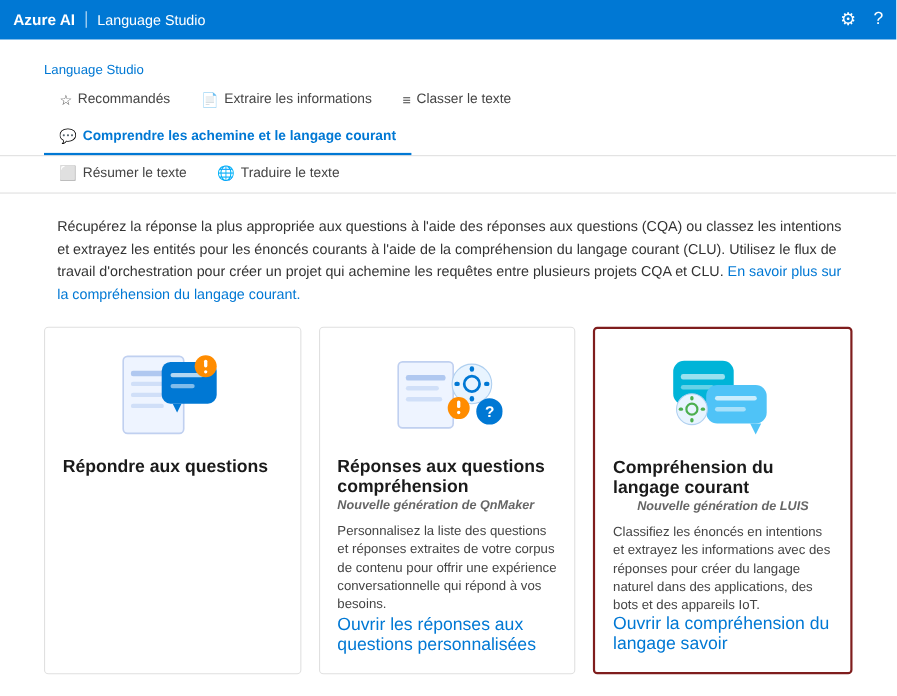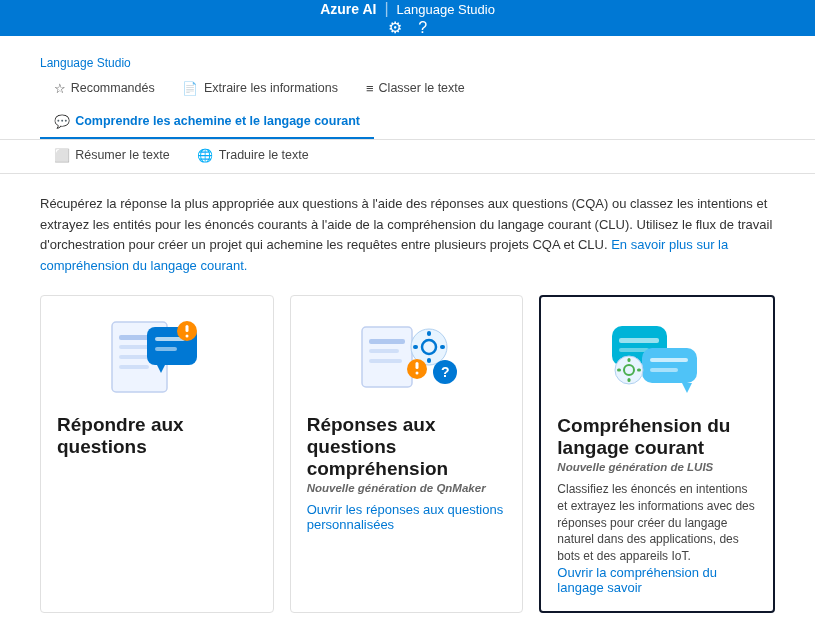--- a/index.html
+++ b/index.html
@@ -7,21 +7,20 @@
 
     
     .topbar {
       background: #0078d4;
       color: #fff;
       display: flex;
       align-items: center;
       justify-content: space-between;
       height: 36px;
       padding: 0 12px;
-      flex-direction: column;
     }
     .topbar-left {
       display: flex;
       align-items: center;
       gap: 8px;
     }
     .topbar-brand {
       font-size: 14px;
       font-weight: 600;
     }
@@ -102,20 +101,21 @@
     
     .content {
       padding: 20px 40px;
       flex: 1;
     }
     .content-desc {
       font-size: 13px;
       color: #333;
       line-height: 1.6;
       margin-bottom: 4px;
+      margin-left: 12px;
     }
     .content-link {
       color: #0078d4;
       text-decoration: none;
       font-size: 13px;
     }
 
     
     .cards {
       display: flex;
@@ -127,51 +127,52 @@
       border: 1px solid #e0e0e0;
       border-radius: 4px;
       padding: 16px;
       display: flex;
       flex-direction: column;
       min-height: 220px;
       background: #fff;
       cursor: pointer;
     }
     .card.highlighted {
-      border: 2px solid #0f172a;
+      border: 2px solid #7f1d1d;
+      align-items: center;
     }
     .card-image {
       height: 90px;
       display: flex;
       align-items: center;
       justify-content: center;
       margin-bottom: 12px;
     }
     .card-title {
-      font-size: 19px;
+      font-size: 16px;
       font-weight: 600;
       color: #1a1a1a;
       margin-bottom: 2px;
     }
     .card-subtitle {
       font-size: 11.5px;
       color: #666;
       font-style: italic;
       margin-bottom: 8px;
       font-weight: bold;
     }
     .card-desc {
       font-size: 12px;
       color: #444;
       line-height: 1.4;
       flex: 1;
     }
     .card-action {
       color: #0078d4;
-      font-size: 13px;
+      font-size: 16px;
       cursor: pointer;
     }
 
     
     .illustration-container {
       position: absolute;
       right: 30px;
       top: 30px;
     }
   </style>
@@ -316,20 +317,21 @@
             <circle cx="88" cy="55" r="12" fill="#0078d4"></circle>
             <text x="84" y="60" font-size="14" font-weight="bold" fill="#fff">?</text>
 
             <circle cx="60" cy="52" r="10" fill="#ff8c00"></circle>
             <rect x="58.5" y="45" width="3" height="7" rx="1.5" fill="#fff"></rect>
             <circle cx="60" cy="56" r="1.5" fill="#fff"></circle>
           </svg>
         </div>
         <div class="card-title">Réponses aux questions compréhension</div>
         <div class="card-subtitle">Nouvelle génération de QnMaker</div>
+        <div class="card-desc">Personnalisez la liste des questions et réponses extraites de votre corpus de contenu pour offrir une expérience conversationnelle qui répond à vos besoins.</div>
         <div class="card-action">Ouvrir les réponses aux questions personnalisées</div>
       </div>
 
       <div class="card highlighted">
         <div class="card-image">
           <svg width="100" height="80" viewBox="0 0 100 80">
 
             <rect x="5" y="8" width="55" height="40" rx="10" fill="#00b4d8"></rect>
             <polygon points="15,48 25,48 20,58" fill="#00b4d8"></polygon>
             <rect x="12" y="20" width="40" height="5" rx="2" fill="rgba(255,255,255,0.6)"></rect>

